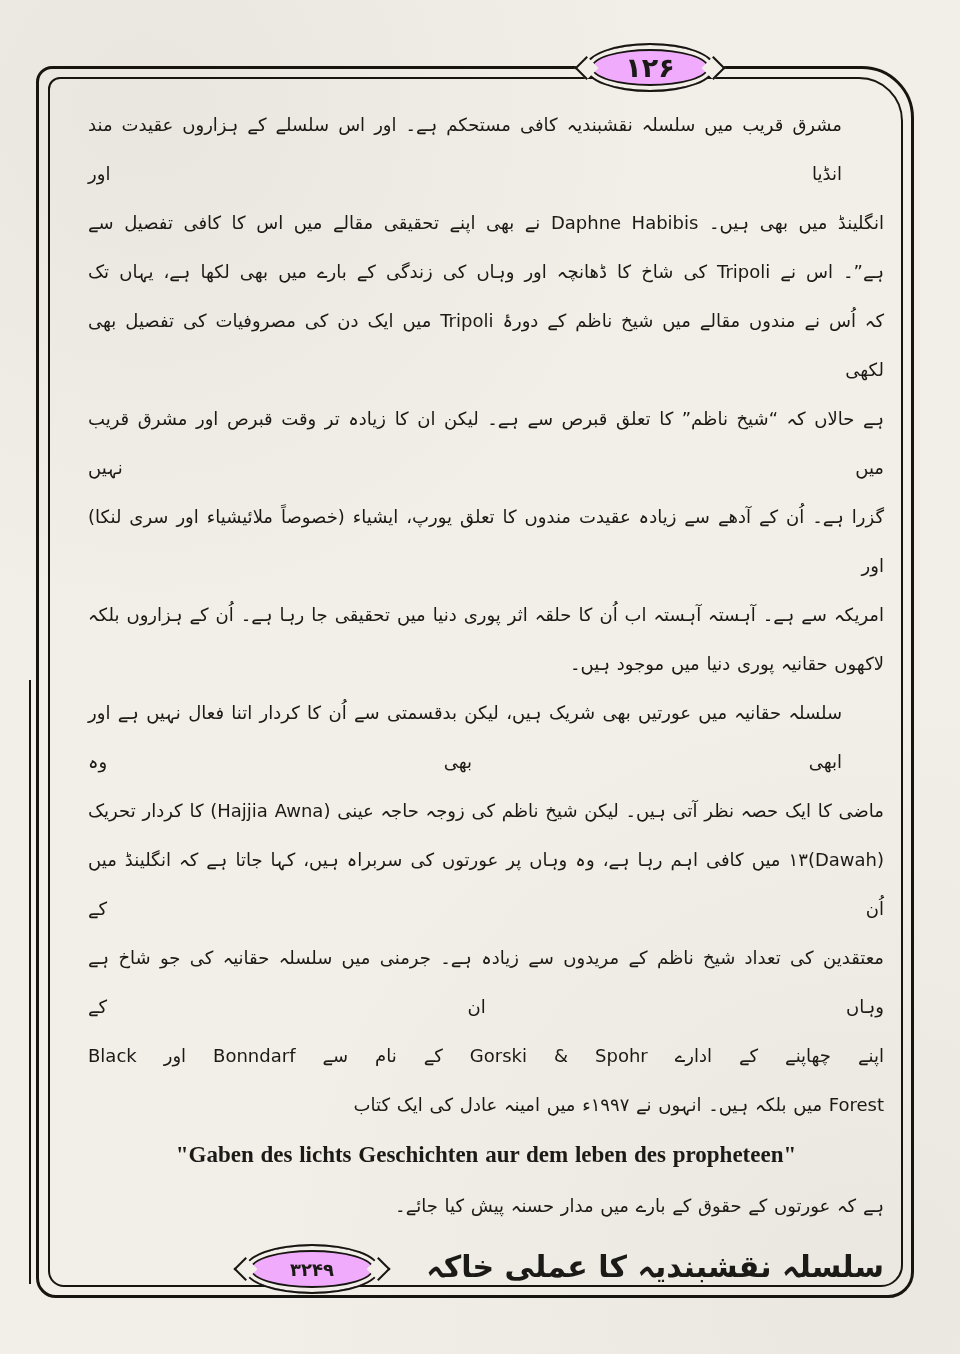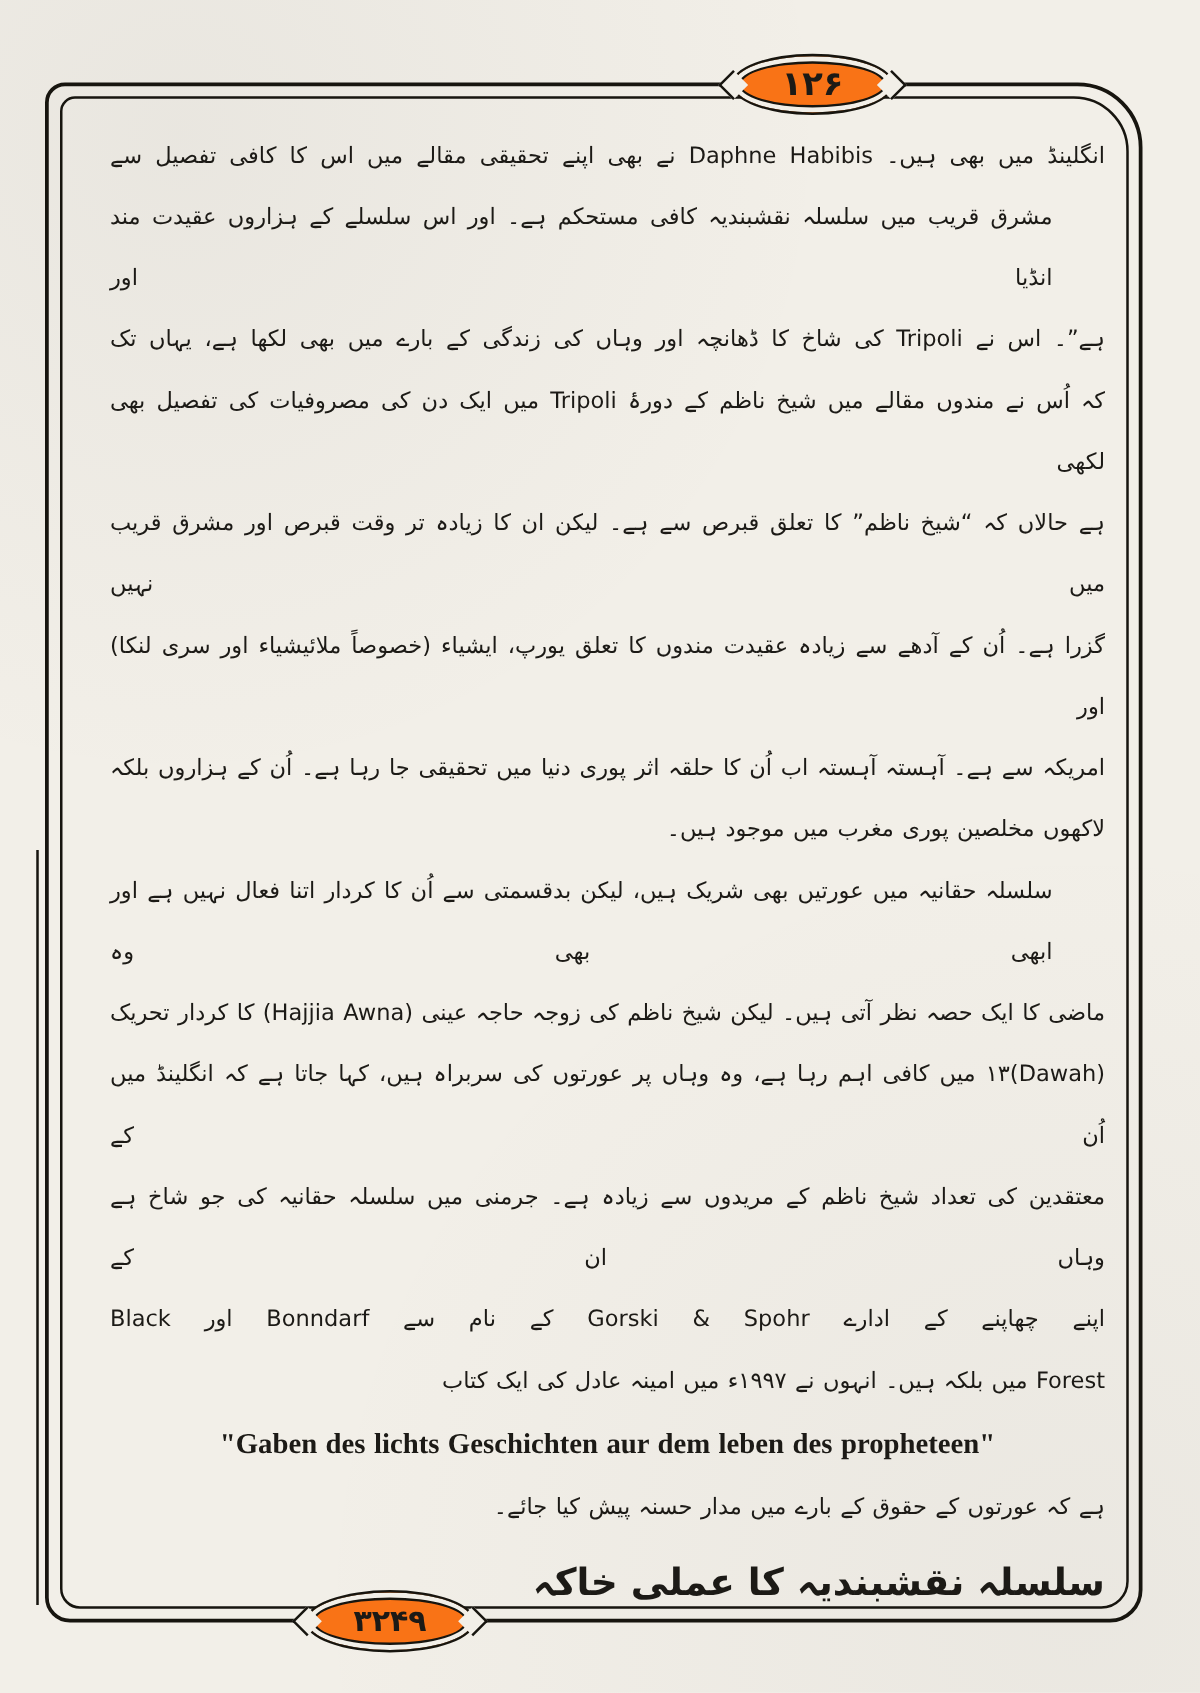--- a/index.html
+++ b/index.html
@@ -28,21 +28,21 @@
   }
   .frame-left-extra {
     position: absolute; left: 29px; top: 680px; bottom: 70px; width: 2px;
     background: #17150f;
   }
 
   
   .cartouche {
     position: absolute;
     display: flex; align-items: center; justify-content: center;
-    background: #f97316;
+    background: #f0abfc;
     border: 2.5px solid #17150f;
     border-radius: 50% / 50%;
     box-shadow: inset 0 0 0 4px #f2efe8, inset 0 0 0 6px #17150f;
     font-weight: bold;
     z-index: 5;
   }
   .cartouche::before, .cartouche::after {
     content: ""; position: absolute; top: 50%;
     width: 15px; height: 15px;
     background: #f2efe8;
@@ -51,21 +51,21 @@
     left: -9px;
     transform: translateY(-50%) rotate(45deg);
     border-left: 2.5px solid #17150f; border-bottom: 2.5px solid #17150f;
   }
   .cartouche::after {
     right: -9px;
     transform: translateY(-50%) rotate(45deg);
     border-right: 2.5px solid #17150f; border-top: 2.5px solid #17150f;
   }
   .cartouche.top    { left: 585px; top: 43px;   width: 126px; height: 45px; font-size: 27px; }
-  .cartouche.bottom { left: 244px; top: 1272px; width: 132px; height: 46px; font-size: 24px; }
+  .cartouche.bottom { left: 244px; top: 1244px; width: 132px; height: 46px; font-size: 18px; }
   .cartouche span { position: relative; z-index: 2; letter-spacing: 2px; }
 
   
   .text-block {
     position: absolute;
     left: 88px; right: 76px; top: 100px;
     direction: rtl;
   }
   .line {
     font-size: 18px;
@@ -105,28 +105,28 @@
 
   <div class="cartouche top">
     <span>۱۲۶</span>
   </div>
   <div class="cartouche bottom">
     <span>۳۲۴۹</span>
   </div>
 
   <div class="text-block">
 
+    <div class="line indent">مشرق قریب میں سلسلہ نقشبندیہ کافی مستحکم ہے۔ اور اس سلسلے کے ہزاروں عقیدت مند انڈیا اور</div>
     <div class="line">انگلینڈ میں بھی ہیں۔ Daphne Habibis نے بھی اپنے تحقیقی مقالے میں اس کا کافی تفصیل سے</div>
-    <div class="line indent">مشرق قریب میں سلسلہ نقشبندیہ کافی مستحکم ہے۔ اور اس سلسلے کے ہزاروں عقیدت مند انڈیا اور</div>
     <div class="line">ہے”۔ اس نے Tripoli کی شاخ کا ڈھانچہ اور وہاں کی زندگی کے بارے میں بھی لکھا ہے، یہاں تک</div>
     <div class="line">کہ اُس نے مندوں مقالے میں شیخ ناظم کے دورۂ Tripoli میں ایک دن کی مصروفیات کی تفصیل بھی لکھی</div>
     <div class="line">ہے حالاں کہ “شیخ ناظم” کا تعلق قبرص سے ہے۔ لیکن ان کا زیادہ تر وقت قبرص اور مشرق قریب میں نہیں</div>
     <div class="line">گزرا ہے۔ اُن کے آدھے سے زیادہ عقیدت مندوں کا تعلق یورپ، ایشیاء (خصوصاً ملائیشیاء اور سری لنکا) اور</div>
     <div class="line">امریکہ سے ہے۔ آہستہ آہستہ اب اُن کا حلقہ اثر پوری دنیا میں تحقیقی جا رہا ہے۔ اُن کے ہزاروں بلکہ</div>
-    <div class="line end">لاکھوں مخلصین پوری مغرب میں موجود ہیں۔</div>
+    <div class="line end">لاکھوں حقانیہ پوری دنیا میں موجود ہیں۔</div>
 
     <div class="line indent">سلسلہ حقانیہ میں عورتیں بھی شریک ہیں، لیکن بدقسمتی سے اُن کا کردار اتنا فعال نہیں ہے اور ابھی بھی وہ</div>
     <div class="line">ماضی کا ایک حصہ نظر آتی ہیں۔ لیکن شیخ ناظم کی زوجہ حاجہ عینی (Hajjia Awna) کا کردار تحریک</div>
     <div class="line">(Dawah)۱۳ میں کافی اہم رہا ہے، وہ وہاں پر عورتوں کی سربراہ ہیں، کہا جاتا ہے کہ انگلینڈ میں اُن کے</div>
     <div class="line">معتقدین کی تعداد شیخ ناظم کے مریدوں سے زیادہ ہے۔ جرمنی میں سلسلہ حقانیہ کی جو شاخ ہے وہاں ان کے</div>
     <div class="line">اپنے چھاپنے کے ادارے Gorski &amp; Spohr کے نام سے Bonndarf اور Black</div>
     <div class="line end">Forest میں بلکہ ہیں۔ انہوں نے ۱۹۹۷ء میں امینہ عادل کی ایک کتاب</div>
     <div class="line latin">"Gaben des lichts Geschichten aur dem leben des propheteen"</div>
     <div class="line end">ہے کہ عورتوں کے حقوق کے بارے میں مدار حسنہ پیش کیا جائے۔</div>
 

